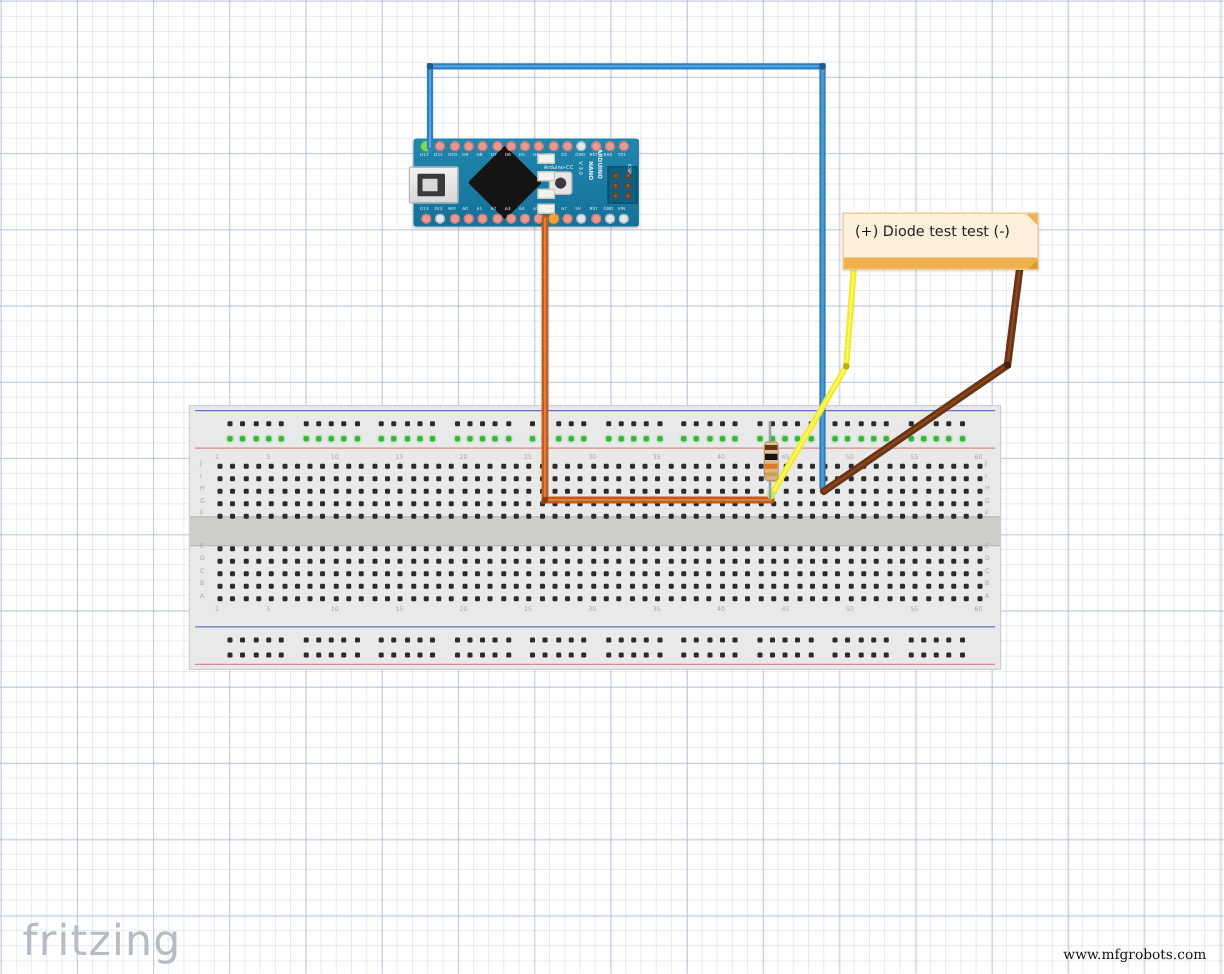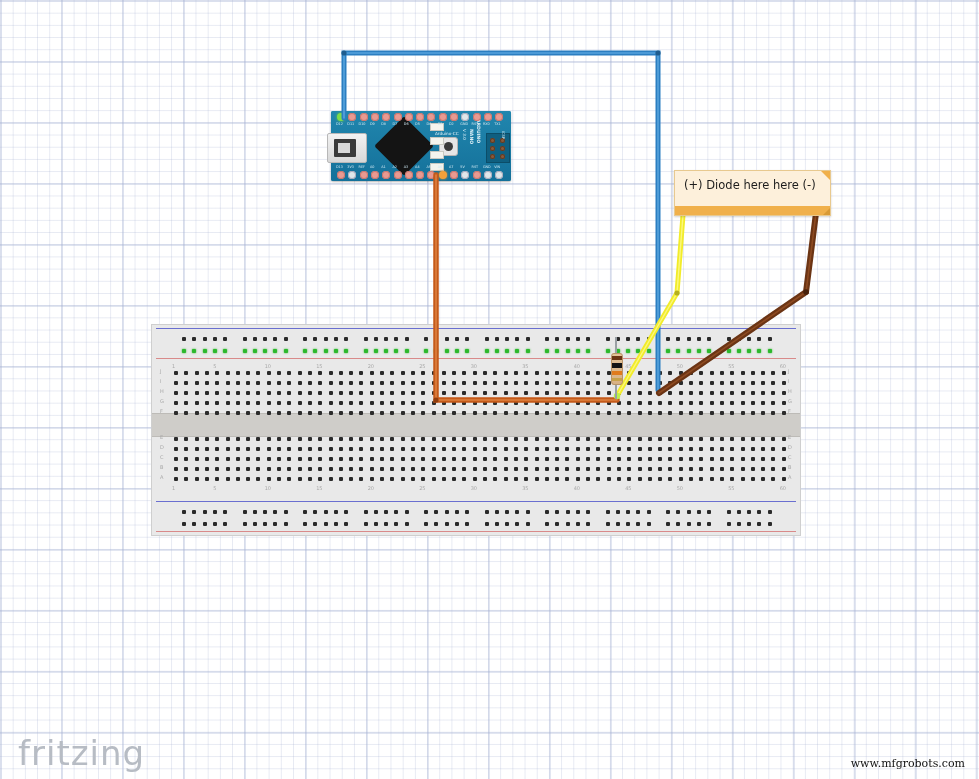--- a/index.html
+++ b/index.html
@@ -1171,20 +1171,20 @@
   <div class="leg" style="top:42px; height:20px;"></div>
   <div class="body">
     <div class="band" style="top:2px;  height:4px; background:#6b3414;"></div>
     <div class="band" style="top:9px;  height:5px; background:#141414;"></div>
     <div class="band" style="top:17px; height:4px; background:#e07b1e;"></div>
     <div class="band" style="top:24px; height:3px; background:#c8a24a;"></div>
   </div>
 </div>
 
 <div id="note">
-  <div class="note-body">(+) Diode here here (-)</div>
+  <div class="note-body">(+) Diode test test (-)</div>
   <div class="note-bar"></div>
   <div class="note-fold"></div>
   <div class="note-corner"></div>
 </div>
 
 <div id="fritzing-logo">fritzing</div>
 <div id="watermark">www.mfgrobots.com</div>
 
 </body></html>

